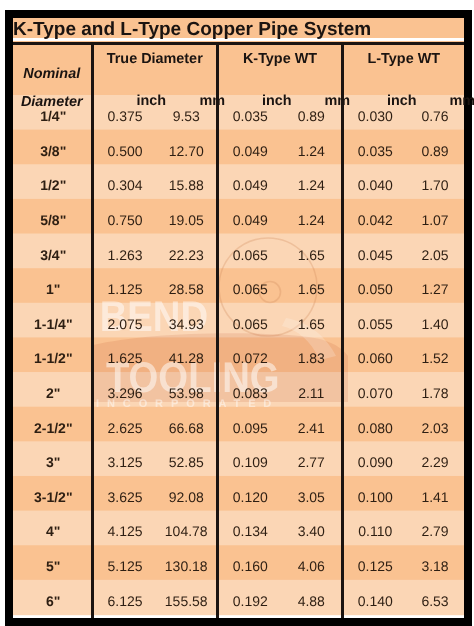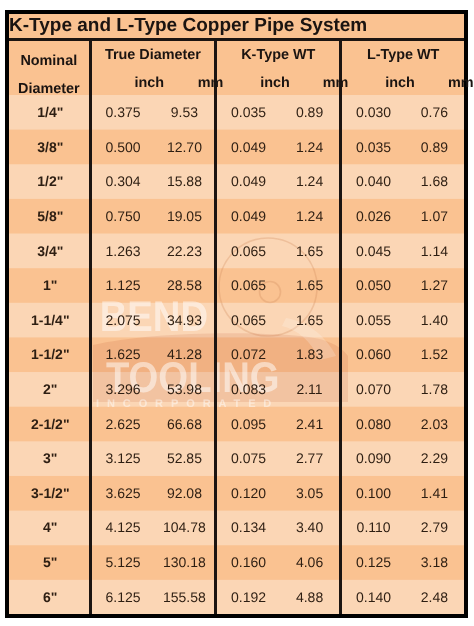--- a/index.html
+++ b/index.html
@@ -6,35 +6,35 @@
 body{width:474px;height:626px;font-family:"Liberation Sans",sans-serif;-webkit-font-smoothing:antialiased;text-rendering:geometricPrecision;}
 .wrap{position:relative;width:474px;height:626px;overflow:hidden;background:#fff;}
 
 #bg{position:absolute;left:0;top:0;width:474px;height:626px;z-index:1;}
 #wm{position:absolute;left:0;top:0;width:474px;height:626px;z-index:2;pointer-events:none;}
 
 .tbl{position:absolute;left:5px;top:10px;width:463px;height:608px;
      border-collapse:collapse;z-index:10;table-layout:fixed;background:transparent;}
 .tbl td{padding:0;margin:0;vertical-align:middle;background:transparent;}
 
-.outer{border:4px solid #000000;}
+.outer{border:8px solid #000000;}
 
 .titlecell{height:24px;
   font-size:19px;font-weight:bold;color:#1b1411;padding-left:5.5px;
   border-bottom:3px solid #1b1411;}
 
 .hdrcell{font-size:14.4px;font-weight:bold;color:#1b1411;text-align:center;height:27px;line-height:27px;}
 
 td.cell{font-size:14px;color:#2d1e12;text-align:center;height:34.6px;}
 td.nom{font-weight:bold;padding-left:3px;}
 .vs{border-left:3px solid #1b1411;}
-.hdr2line{line-height:27px;position:relative;top:3px;height:48px;}
+.hdr2line{line-height:27px;position:relative;top:12px;height:48px;font-style:italic;}
 .hl1{position:relative;top:0.6px;}
 .hl2{position:relative;top:2px;text-align:right;}
-.hdrsub{position:relative;top:2px;margin-left:43px;}
+.hdrsub{position:relative;top:16px;margin-left:43px;}
 .hdrgrp{position:relative;top:0.6px;}
 </style>
 </head>
 <body>
 
 <div class="wrap">
   <svg id="bg" viewBox="0 0 474 626">
       <rect x="9" y="14" width="455" height="24" fill="#fac291"></rect>
       <rect x="9" y="41" width="455" height="54" fill="#fac291"></rect>
       <rect x="9" y="95.00" width="455" height="35.33" fill="#fbd6b5"></rect>
@@ -112,39 +112,39 @@
           <td class="cell vs">0.035</td>
           <td class="cell">0.89</td>
         </tr>
         <tr class="light">
           <td class="cell nom">1/2"</td>
           <td class="cell vs">0.304</td>
           <td class="cell">15.88</td>
           <td class="cell vs">0.049</td>
           <td class="cell">1.24</td>
           <td class="cell vs">0.040</td>
-          <td class="cell">1.68</td>
+          <td class="cell">1.70</td>
         </tr>
         <tr class="dark">
           <td class="cell nom">5/8"</td>
           <td class="cell vs">0.750</td>
           <td class="cell">19.05</td>
           <td class="cell vs">0.049</td>
           <td class="cell">1.24</td>
-          <td class="cell vs">0.026</td>
+          <td class="cell vs">0.042</td>
           <td class="cell">1.07</td>
         </tr>
         <tr class="light">
           <td class="cell nom">3/4"</td>
           <td class="cell vs">1.263</td>
           <td class="cell">22.23</td>
           <td class="cell vs">0.065</td>
           <td class="cell">1.65</td>
           <td class="cell vs">0.045</td>
-          <td class="cell">1.14</td>
+          <td class="cell">2.05</td>
         </tr>
         <tr class="dark">
           <td class="cell nom">1"</td>
           <td class="cell vs">1.125</td>
           <td class="cell">28.58</td>
           <td class="cell vs">0.065</td>
           <td class="cell">1.65</td>
           <td class="cell vs">0.050</td>
           <td class="cell">1.27</td>
         </tr>
@@ -181,21 +181,21 @@
           <td class="cell">66.68</td>
           <td class="cell vs">0.095</td>
           <td class="cell">2.41</td>
           <td class="cell vs">0.080</td>
           <td class="cell">2.03</td>
         </tr>
         <tr class="light">
           <td class="cell nom">3"</td>
           <td class="cell vs">3.125</td>
           <td class="cell">52.85</td>
-          <td class="cell vs">0.075</td>
+          <td class="cell vs">0.109</td>
           <td class="cell">2.77</td>
           <td class="cell vs">0.090</td>
           <td class="cell">2.29</td>
         </tr>
         <tr class="dark">
           <td class="cell nom">3-1/2"</td>
           <td class="cell vs">3.625</td>
           <td class="cell">92.08</td>
           <td class="cell vs">0.120</td>
           <td class="cell">3.05</td>
@@ -220,17 +220,17 @@
           <td class="cell vs">0.125</td>
           <td class="cell">3.18</td>
         </tr>
         <tr class="light">
           <td class="cell nom">6"</td>
           <td class="cell vs">6.125</td>
           <td class="cell">155.58</td>
           <td class="cell vs">0.192</td>
           <td class="cell">4.88</td>
           <td class="cell vs">0.140</td>
-          <td class="cell">2.48</td>
+          <td class="cell">6.53</td>
         </tr>
       </tbody>
   </table>
 </div>
 
 </body></html>

